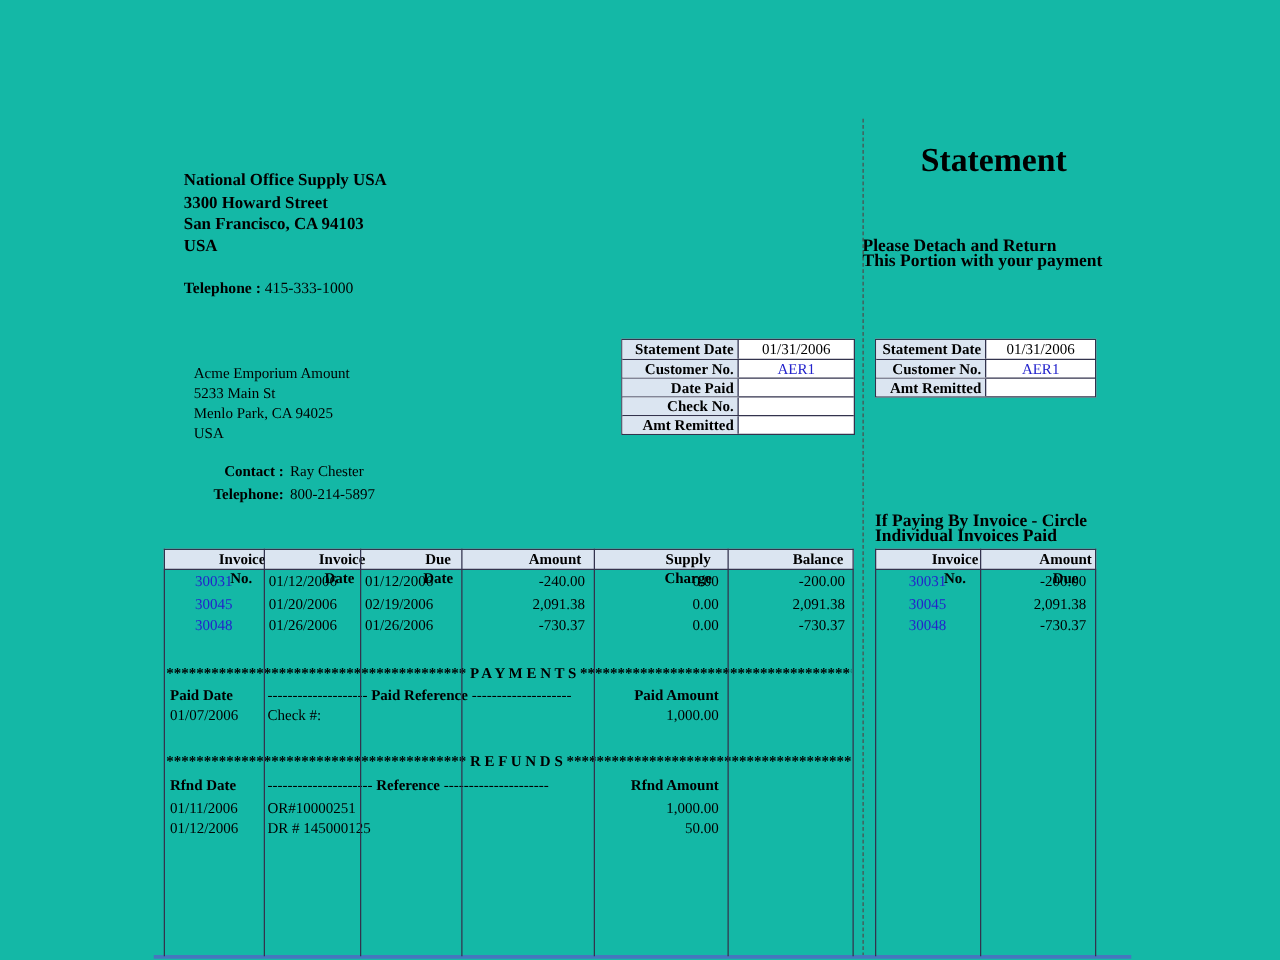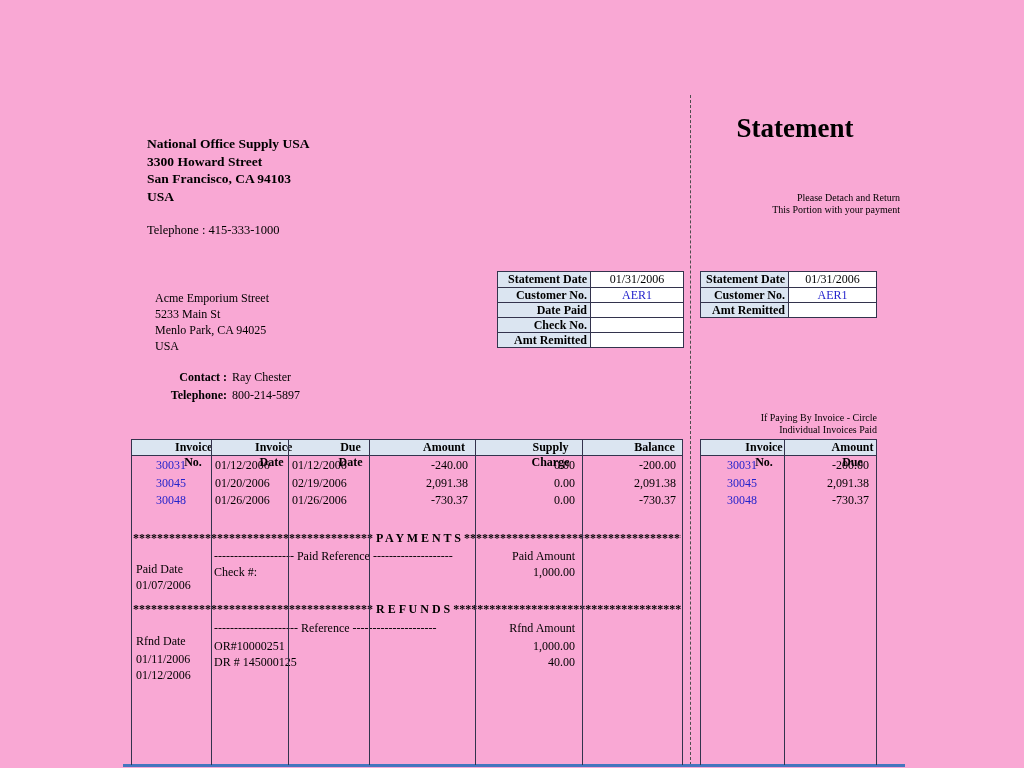--- a/index.html
+++ b/index.html
@@ -1,20 +1,20 @@
 <!DOCTYPE html>
 <html><head>
 <meta charset="utf-8">
 <style>
   * { margin:0; padding:0; box-sizing:border-box; }
   html, body { width:1024px; height:768px; background:#ffffff; }
   body { font-family:"Liberation Serif", serif; color:#000; }
-  .page { position:relative; width:1024px; height:768px; background:#f9a8d4; overflow:hidden; }
+  .page { position:relative; width:1024px; height:768px; background:#14b8a6; overflow:hidden; }
   .abs { position:absolute; }
-  .bold { font-weight:normal;text-align:center; }
+  .bold { font-weight:bold;text-align:center; }
   .blue { color:#2323cc; }
 
   
   .company { left:147px; top:135px; font-size:13.5px; font-weight:bold; line-height:17.5px; }
   .company-phone { left:147px; top:223px; font-size:12.5px; }
 
   
   .cust-header { left:148px; top:272px; width:335px; height:16px; background:#dbe5f1; border:1px solid #33334d;
                  font-size:12px; font-weight:bold; text-align:center; line-height:14px; }
   .cust-address { left:155px; top:290px; font-size:12px; line-height:16px; }
@@ -28,21 +28,21 @@
   .info-row + .info-row { border-top:1px solid #33334d; }
   .info-label { background:#dbe5f1; font-weight:bold; text-align:right; padding-right:3px; font-size:12px; line-height:14px; border-right:1px solid #33334d; }
   .info-value { flex:1; text-align:center; font-size:12px; line-height:14px; }
   .mid-info { left:497px; top:271px; width:187px; }
   .mid-info .info-label { width:93px; }
   .stub-info { left:700px; top:271px; width:177px; }
   .stub-info .info-label { width:88px; }
 
   
   .stub-title { left:690px; top:113px; width:210px; text-align:center; font-size:27px; font-weight:bold; }
-  .small-note { font-size:10px; font-weight:normal; line-height:12px; text-align:right; }
+  .small-note { font-size:14px; font-weight:bold; line-height:12px; text-align:left; }
   .detach-note { left:690px; top:192px; width:210px; }
   .paying-note { left:700px; top:412px; width:177px; }
 
   
   .grid-table { position:absolute; }
   .main-table { left:131px; top:439px; width:552px; height:326px; }
   .stub-table { left:700px; top:439px; width:177px; height:326px; }
   .vline { position:absolute; top:0; width:1px; height:326px; background:#33334d; z-index:3; }
   .mt-header { position:absolute; left:0; top:0; width:100%; height:17px; background:#dbe5f1;
                border-top:1px solid #33334d; border-bottom:1px solid #33334d; display:flex; }
@@ -54,21 +54,21 @@
   .c-left { text-align:left; padding-left:4px; }
   .c-right { text-align:right; padding-right:7px; }
   .w0{width:80px}.w1{width:77px}.w2{width:81px}.w3{width:106px}.w4{width:107px}.w5{width:101px}
   .sw0{width:84px}.sw1{width:93px}
   .sw1.c-right{padding-right:8px}
 
   
   .divider { position:absolute; left:2px; right:2px; text-align:center; font-size:12px; font-weight:bold;
              white-space:nowrap; overflow:hidden; }
   .sec-row { position:absolute; left:0; right:0; height:15px; font-size:12px; }
-  .sec-left { position:absolute; left:5px; white-space:nowrap;margin-top:13px; }
+  .sec-left { position:absolute; left:5px; white-space:nowrap; }
   .sec-ref { position:absolute; left:83px; white-space:nowrap; }
   .sec-amt { position:absolute; right:108px; white-space:nowrap; }
 
   
   .dashed-sep { left:690px; top:95px; width:0; height:670px; border-left:1px dashed #4d4d4d; }
   .bottom-line { left:123px; top:764px; width:782px; height:3px; background:#4576be; }
 </style>
 </head>
 <body>
 
@@ -79,21 +79,21 @@
     <div>3300 Howard Street</div>
     <div>San Francisco, CA 94103</div>
     <div>USA</div>
   </div>
   <div class="abs company-phone">
     <span class="bold">Telephone :</span>
     <span>415-333-1000</span>
   </div>
 
   <div class="abs cust-address">
-    <div>Acme Emporium Street</div>
+    <div>Acme Emporium Amount</div>
     <div>5233 Main St</div>
     <div>Menlo Park, CA 94025</div>
     <div>USA</div>
   </div>
   <div class="abs contact-row" style="top:370px">
     <span class="contact-label">Contact :</span><span class="contact-value">Ray Chester</span>
   </div>
   <div class="abs contact-row" style="top:388px">
     <span class="contact-label">Telephone:</span><span class="contact-value">800-214-5897</span>
   </div>
@@ -203,21 +203,21 @@
       <span class="sec-amt bold">Rfnd Amount</span>
     </div>
     <div class="sec-row" style="top:200px">
       <span class="sec-left">01/11/2006</span>
       <span class="sec-ref">OR#10000251</span>
       <span class="sec-amt">1,000.00</span>
     </div>
     <div class="sec-row" style="top:216px">
       <span class="sec-left">01/12/2006</span>
       <span class="sec-ref">DR # 145000125</span>
-      <span class="sec-amt">40.00</span>
+      <span class="sec-amt">50.00</span>
     </div>
 
     <div class="vline" style="left:0"></div>
     <div class="vline" style="left:80px"></div>
     <div class="vline" style="left:157px"></div>
     <div class="vline" style="left:238px"></div>
     <div class="vline" style="left:344px"></div>
     <div class="vline" style="left:451px"></div>
     <div class="vline" style="left:551px"></div>
   </div>

